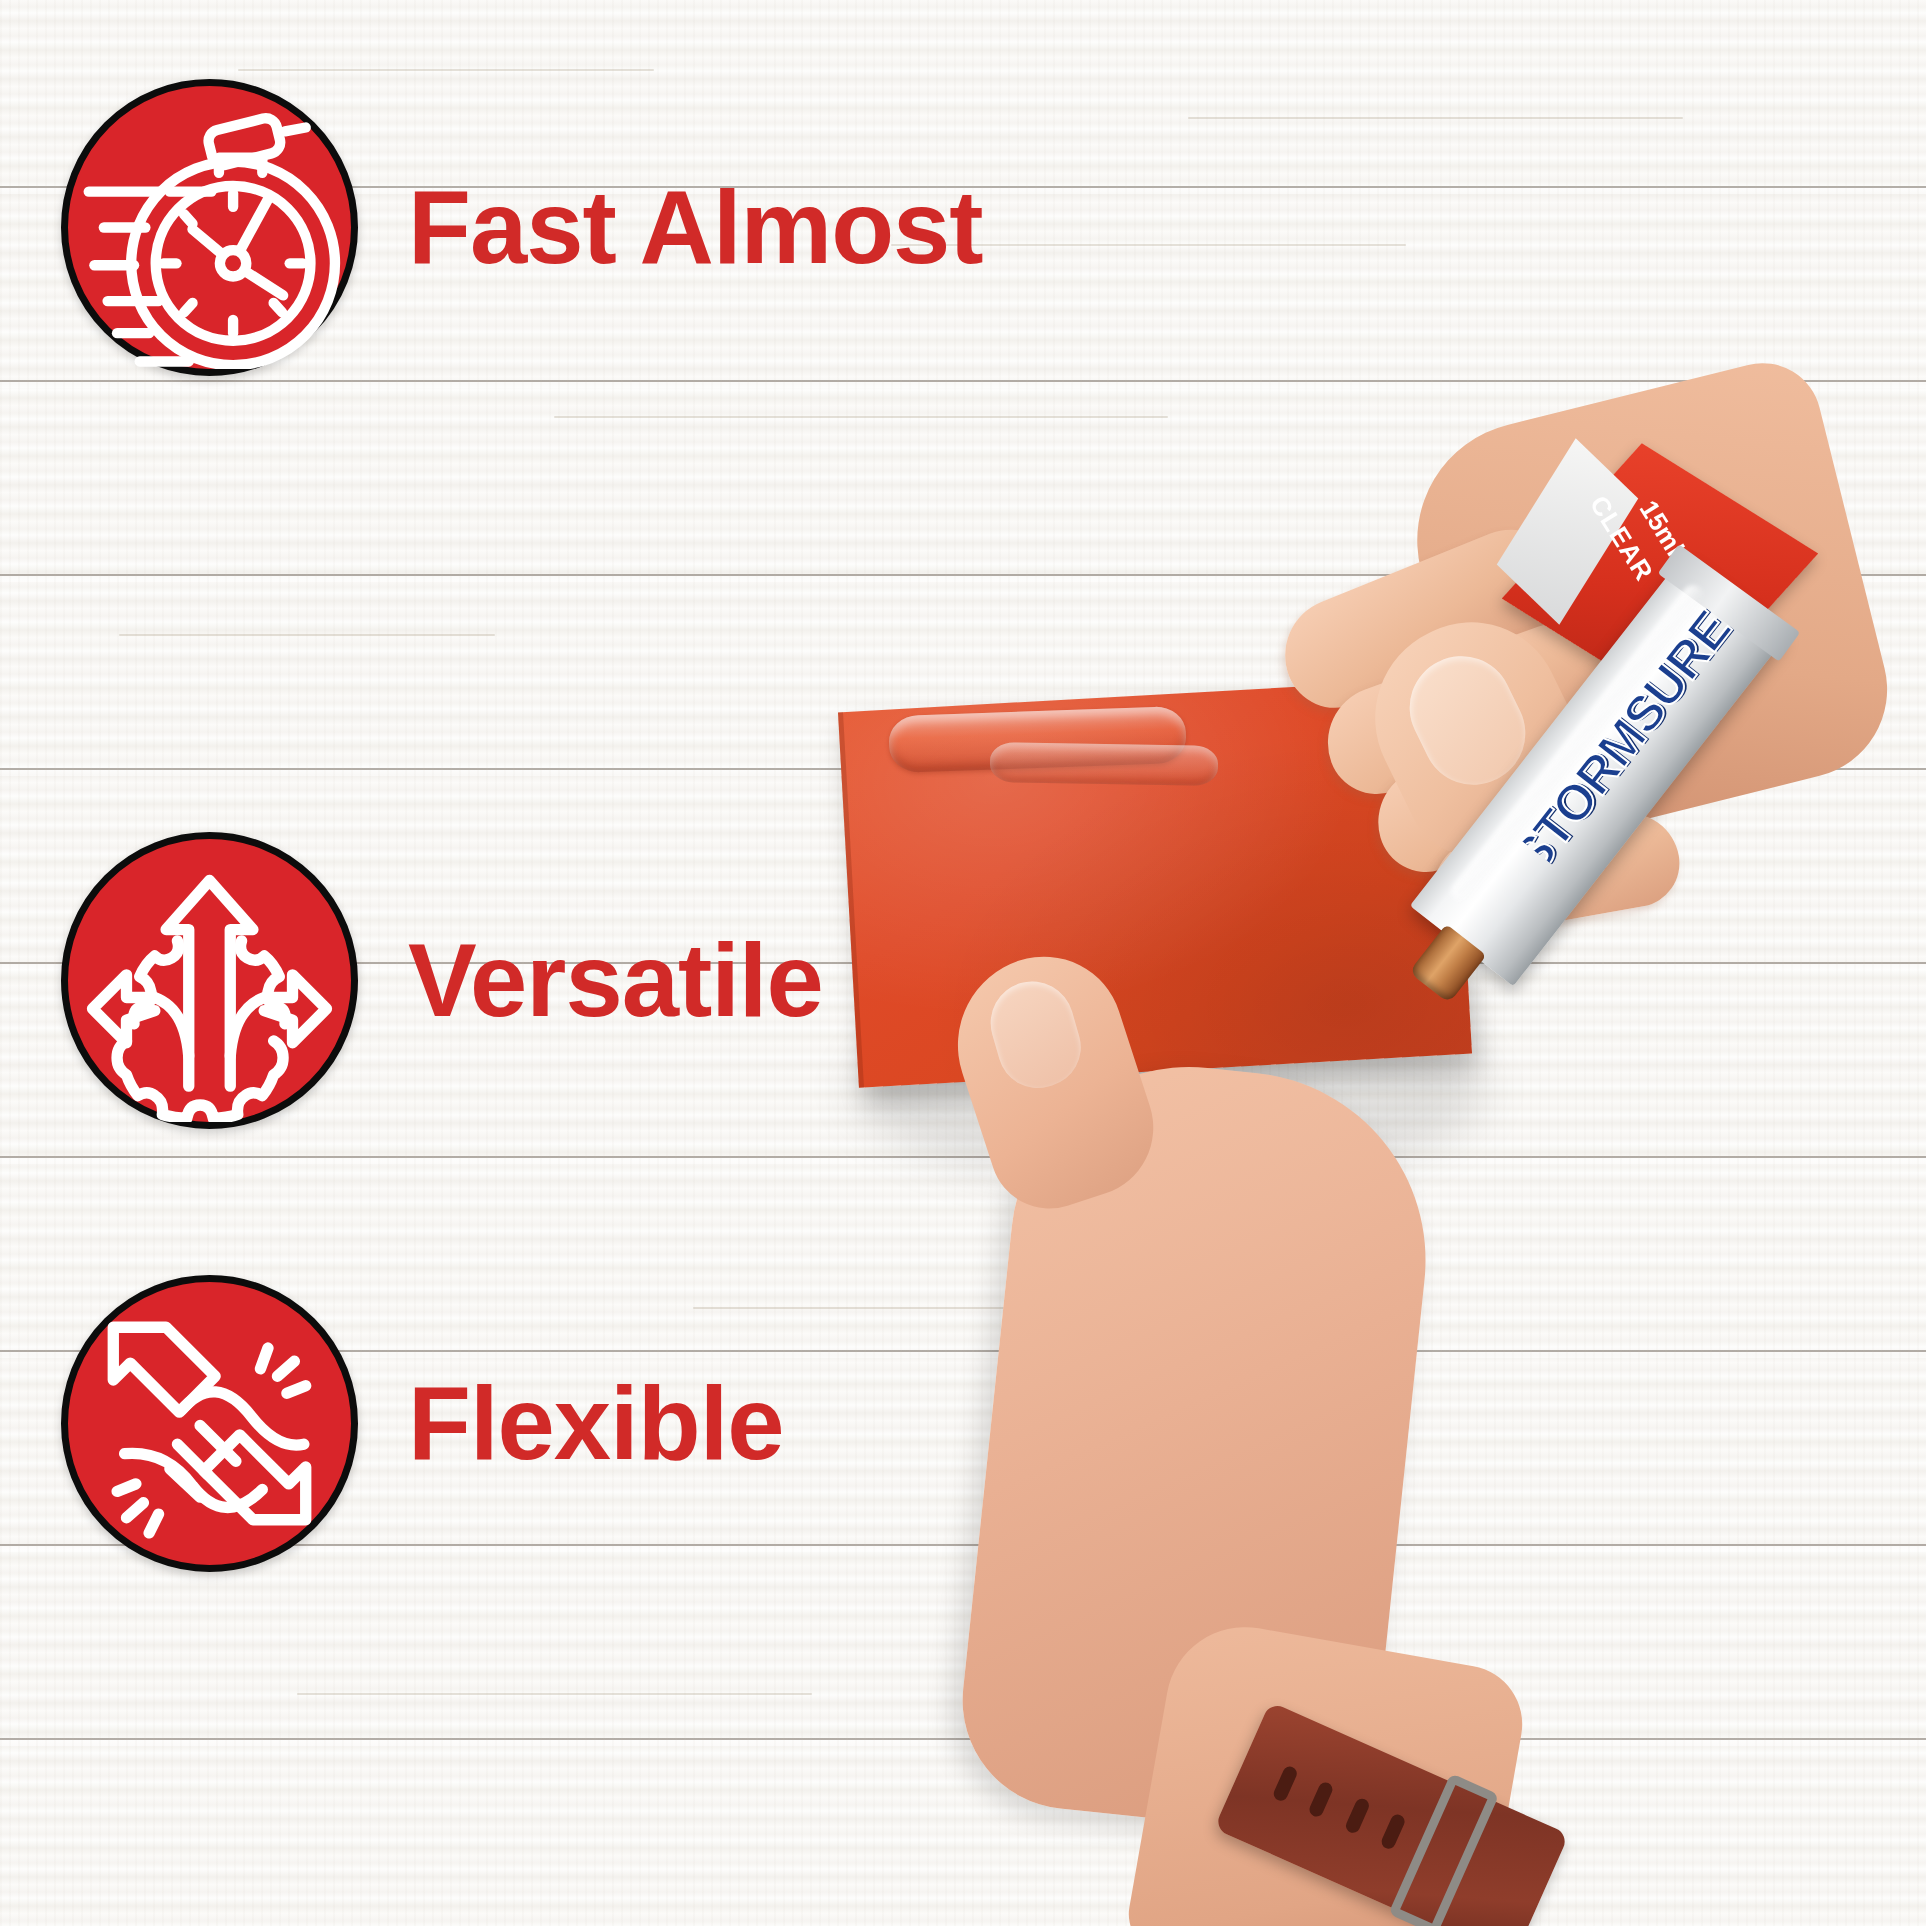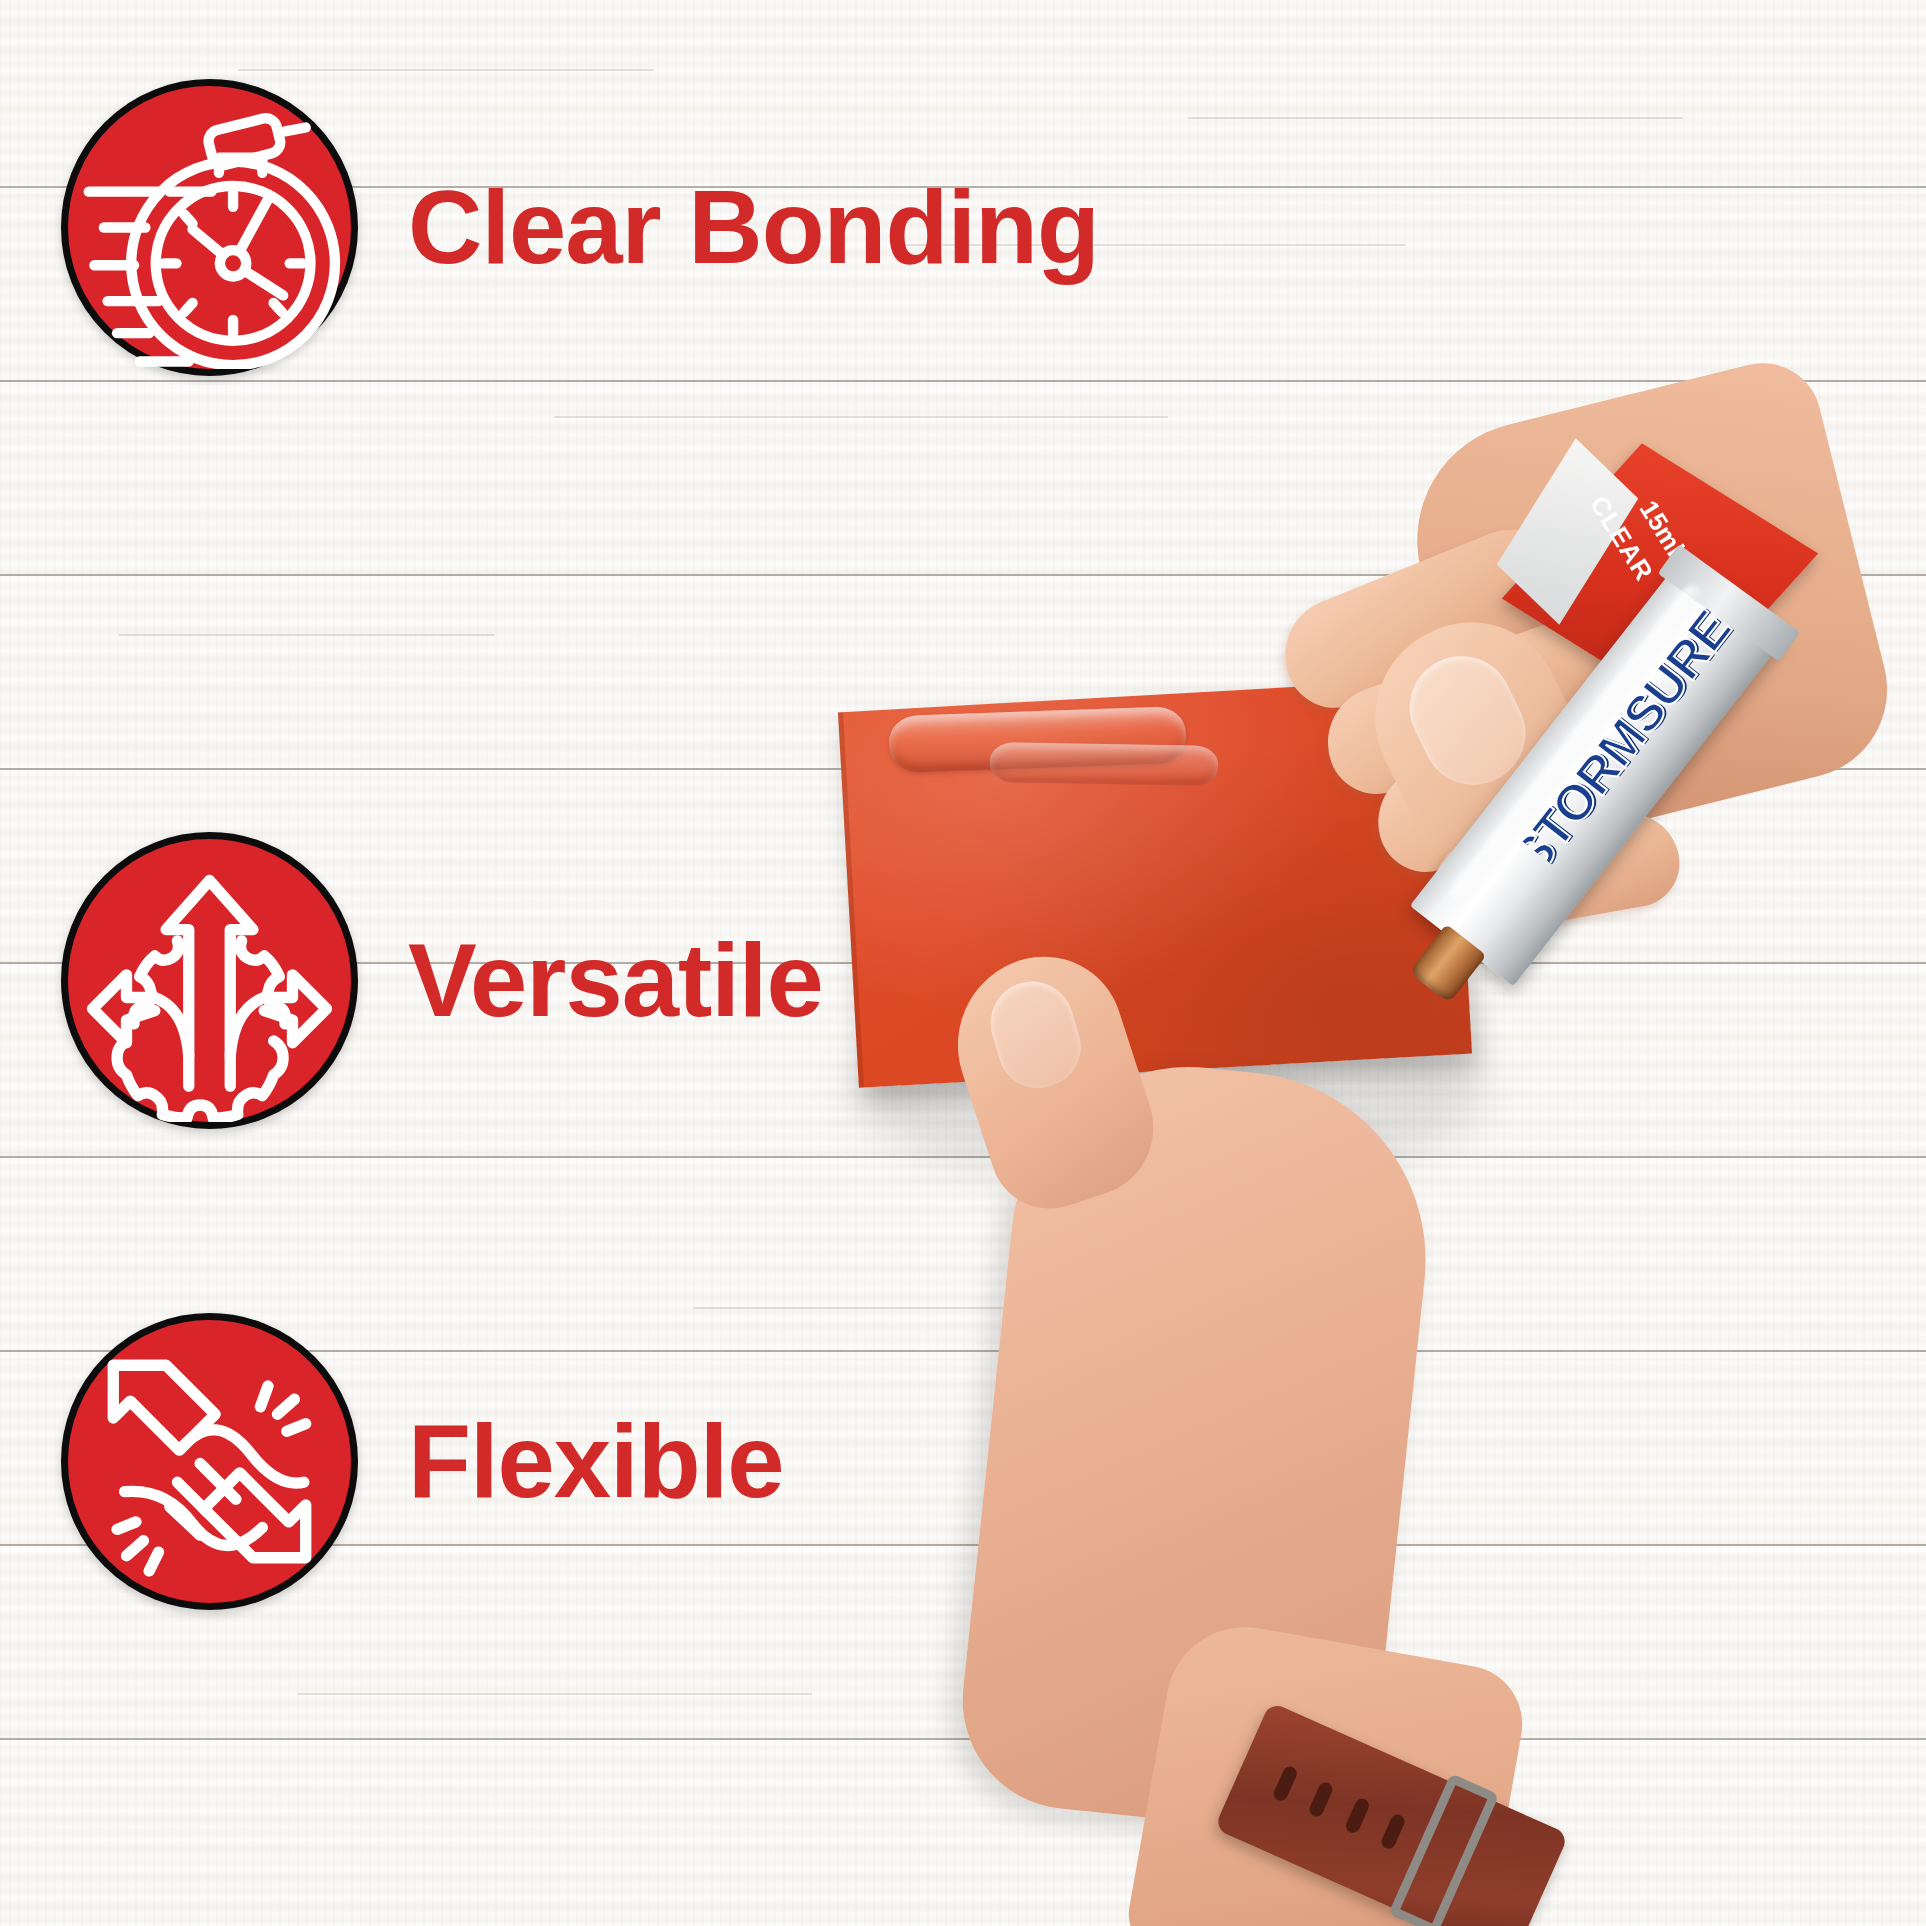--- a/index.html
+++ b/index.html
@@ -504,21 +504,21 @@
             <line x1="175" y1="188" x2="212" y2="120"></line>
             <line x1="175" y1="188" x2="228" y2="222"></line>
             <circle cx="175" cy="188" r="14" fill="#d9252a"></circle>
 
             <path d="M160 92 L160 76 L206 76 L206 92"></path>
             <rect x="150" y="40" width="74" height="38" rx="12" transform="rotate(-14 187 59)"></rect>
             <line x1="230" y1="48" x2="252" y2="44"></line>
           </g>
         </svg>
       </div>
-      <div class="feature-label">Clear Bonding</div>
+      <div class="feature-label">Fast Almost</div>
     </div>
 
 
     <div class="feature-row" style="top:832px;">
       <div class="badge">
         <svg viewBox="0 0 300 300" xmlns="http://www.w3.org/2000/svg">
           <g fill="none" stroke="#ffffff" stroke-width="12" stroke-linecap="round" stroke-linejoin="round">
 
             <path d="M70 196
                      q-2 -16 8 -18 q12 -2 10 -16 q-2 -12 -12 -16 q6 -14 16 -22
@@ -536,21 +536,21 @@
 
             <path d="M128 230 q-4 -50 -36 -62 L62 168 L62 144 L26 180 L62 216 L62 192 L92 182"></path>
 
             <path d="M172 230 q4 -50 36 -62 L238 168 L238 144 L274 180 L238 216 L238 192 L208 182"></path>
           </g>
         </svg>
       </div>
       <div class="feature-label">Versatile</div>
     </div>
 
-    <div class="feature-row" style="top:1313px;">
+    <div class="feature-row" style="top:1275px;">
       <div class="badge">
         <svg viewBox="0 0 300 300" xmlns="http://www.w3.org/2000/svg">
           <g fill="none" stroke="#ffffff" stroke-width="12" stroke-linecap="round" stroke-linejoin="round">
 
             <path d="M104 48 L48 48 L48 104 L66 86 L118 138 L156 100 L104 48 Z"></path>
 
             <path d="M196 252 L252 252 L252 196 L234 214 L182 162 L144 200 L196 252 Z"></path>
 
             <path d="M120 136 q36 -42 74 6 q28 36 56 30"></path>
             <path d="M60 182 q44 -4 72 34 q34 44 74 4"></path>

